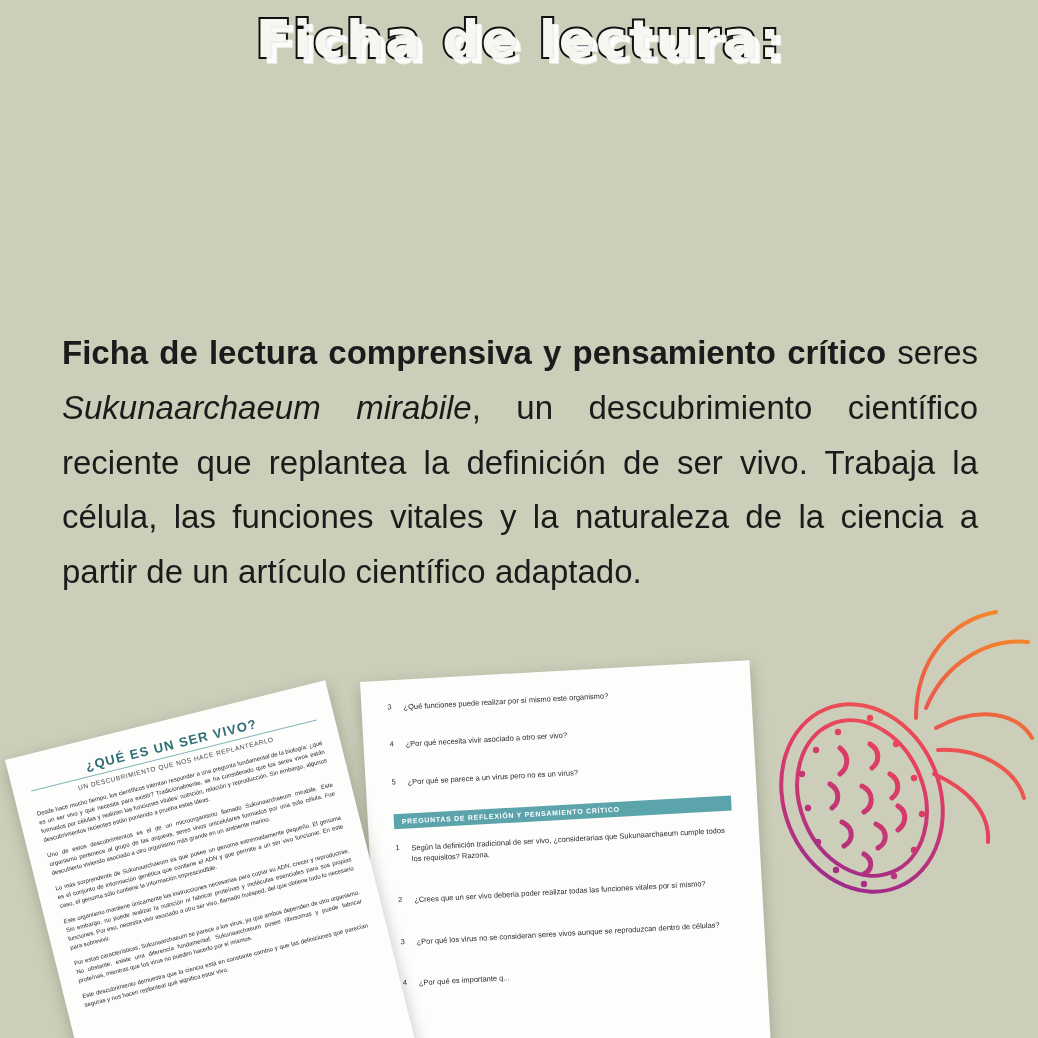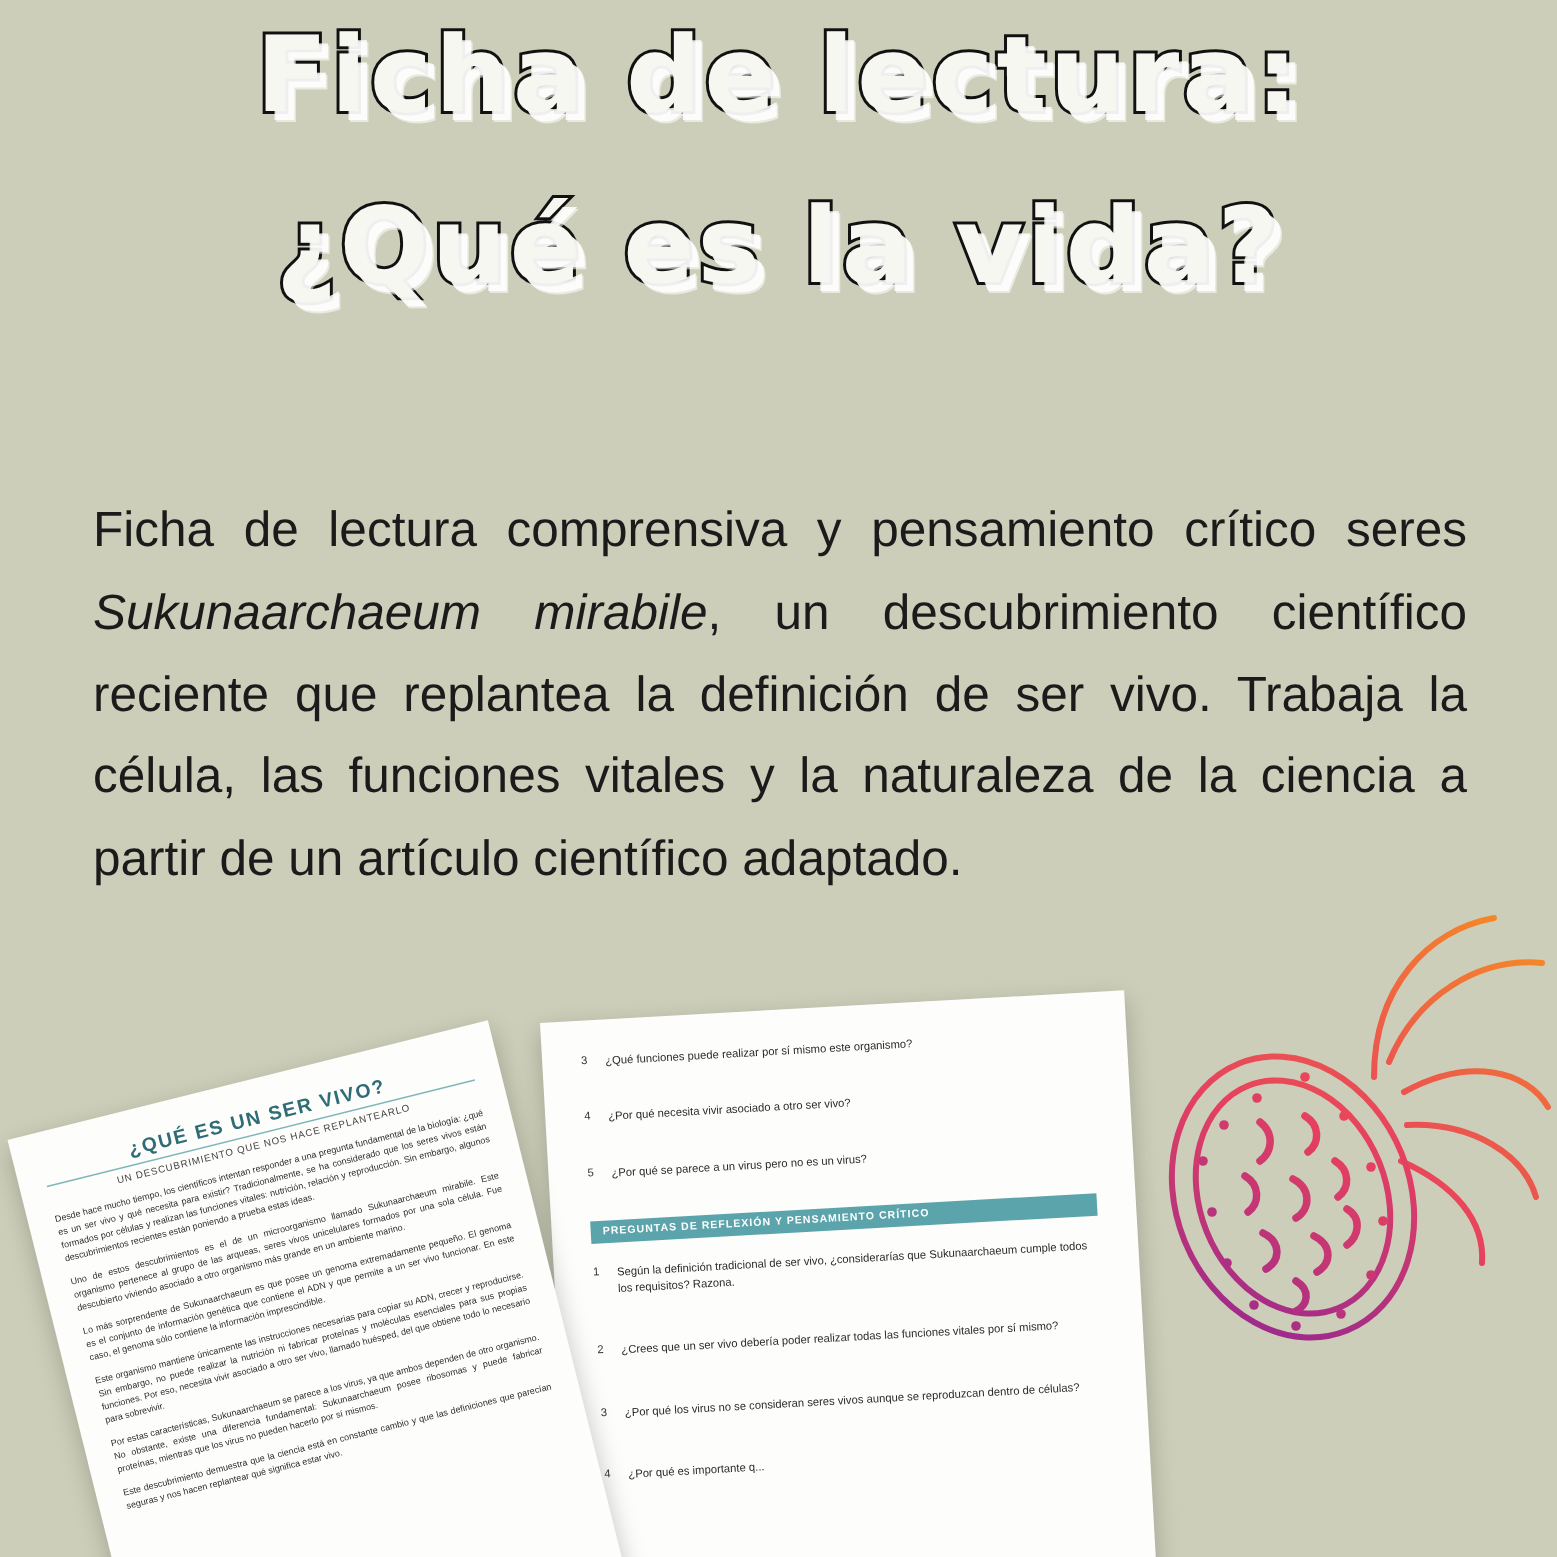--- a/index.html
+++ b/index.html
@@ -18,21 +18,21 @@
     position: absolute;
     top: 6px;
     left: 0;
     width: 100%;
     text-align: center;
     z-index: 5;
   }
   .title-line {
     font-family: "DejaVu Sans", sans-serif;
     font-weight: 700;
-    font-size: 70px;
+    font-size: 52px;
     letter-spacing: 2px;
     line-height: 1.28;
     color: #f7f7f2;
     -webkit-text-stroke: 4px #111111;
     paint-order: stroke fill;
     text-shadow:
        6px 6px 0 rgba(255,255,255,0.85),
        7px 7px 0 rgba(255,255,255,0.55);
     margin: 0;
     white-space: nowrap;
@@ -46,21 +46,21 @@
     left: 62px;
     width: 916px;
     font-size: 33px;
     line-height: 1.66;
     color: #1b1b1b;
     text-align: justify;
     text-justify: inter-word;
     font-family: "Liberation Sans", sans-serif;
     z-index: 4;
   }
-  .lede b { font-weight: 400; }
+  .lede b { font-weight: 700; }
   .lede i { }
 
   
   .sheets { position: absolute; left: 0; top: 640px; width: 760px; height: 400px; z-index: 2; }
 
   .sheet {
     position: absolute;
     background: #fdfdfb;
     box-shadow: 0 6px 16px rgba(0,0,0,0.22);
     overflow: hidden;
@@ -126,21 +126,20 @@
   .qitem.tight { margin-bottom: 30px; }
 
   
   .microbe { position: absolute; right: 4px; top: 598px; width: 268px; height: 330px; z-index: 3; }
 </style>
 </head>
 <body>
 
 <div class="title-block">
   <div class="title-line">Ficha de lectura:</div>
-  <div class="title-line second">¿Qué es la vida?</div>
 </div>
 
 <div class="lede">
   <b>Ficha de lectura comprensiva y pensamiento crítico</b><span> seres </span><i>Sukunaarchaeum mirabile</i><span>, un descubrimiento científico reciente que replantea la definición de ser vivo. Trabaja la célula, las funciones vitales y la naturaleza de la ciencia a partir de un artículo científico adaptado.</span>
 </div>
 
 <div class="sheets">
 
   <div class="sheet sheet-right">
     <div class="qitem">

